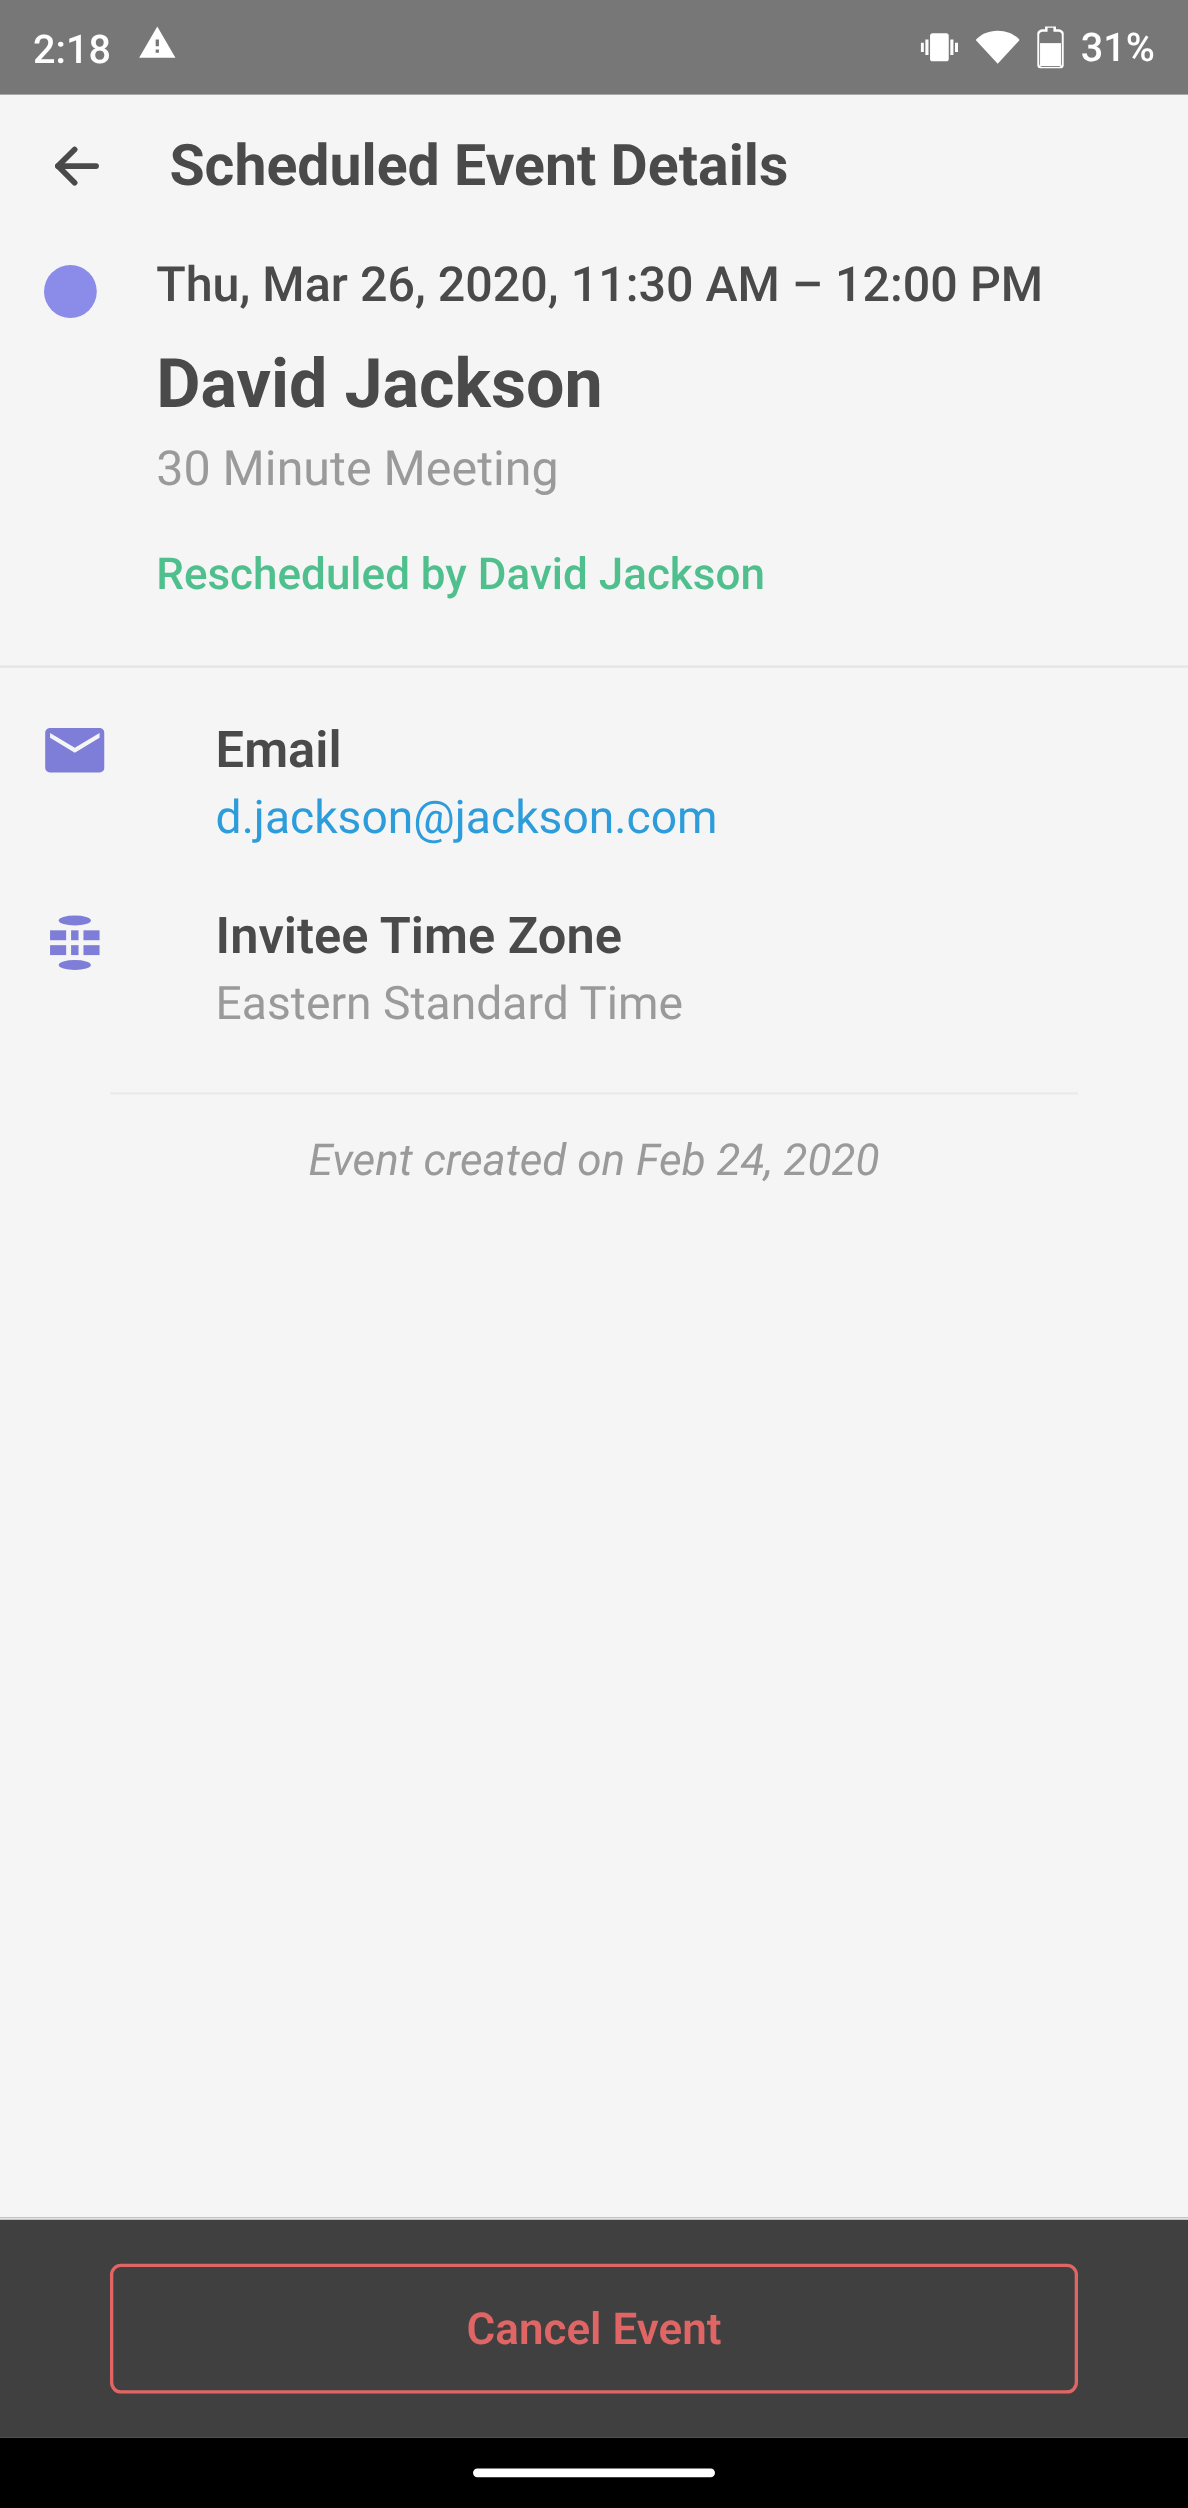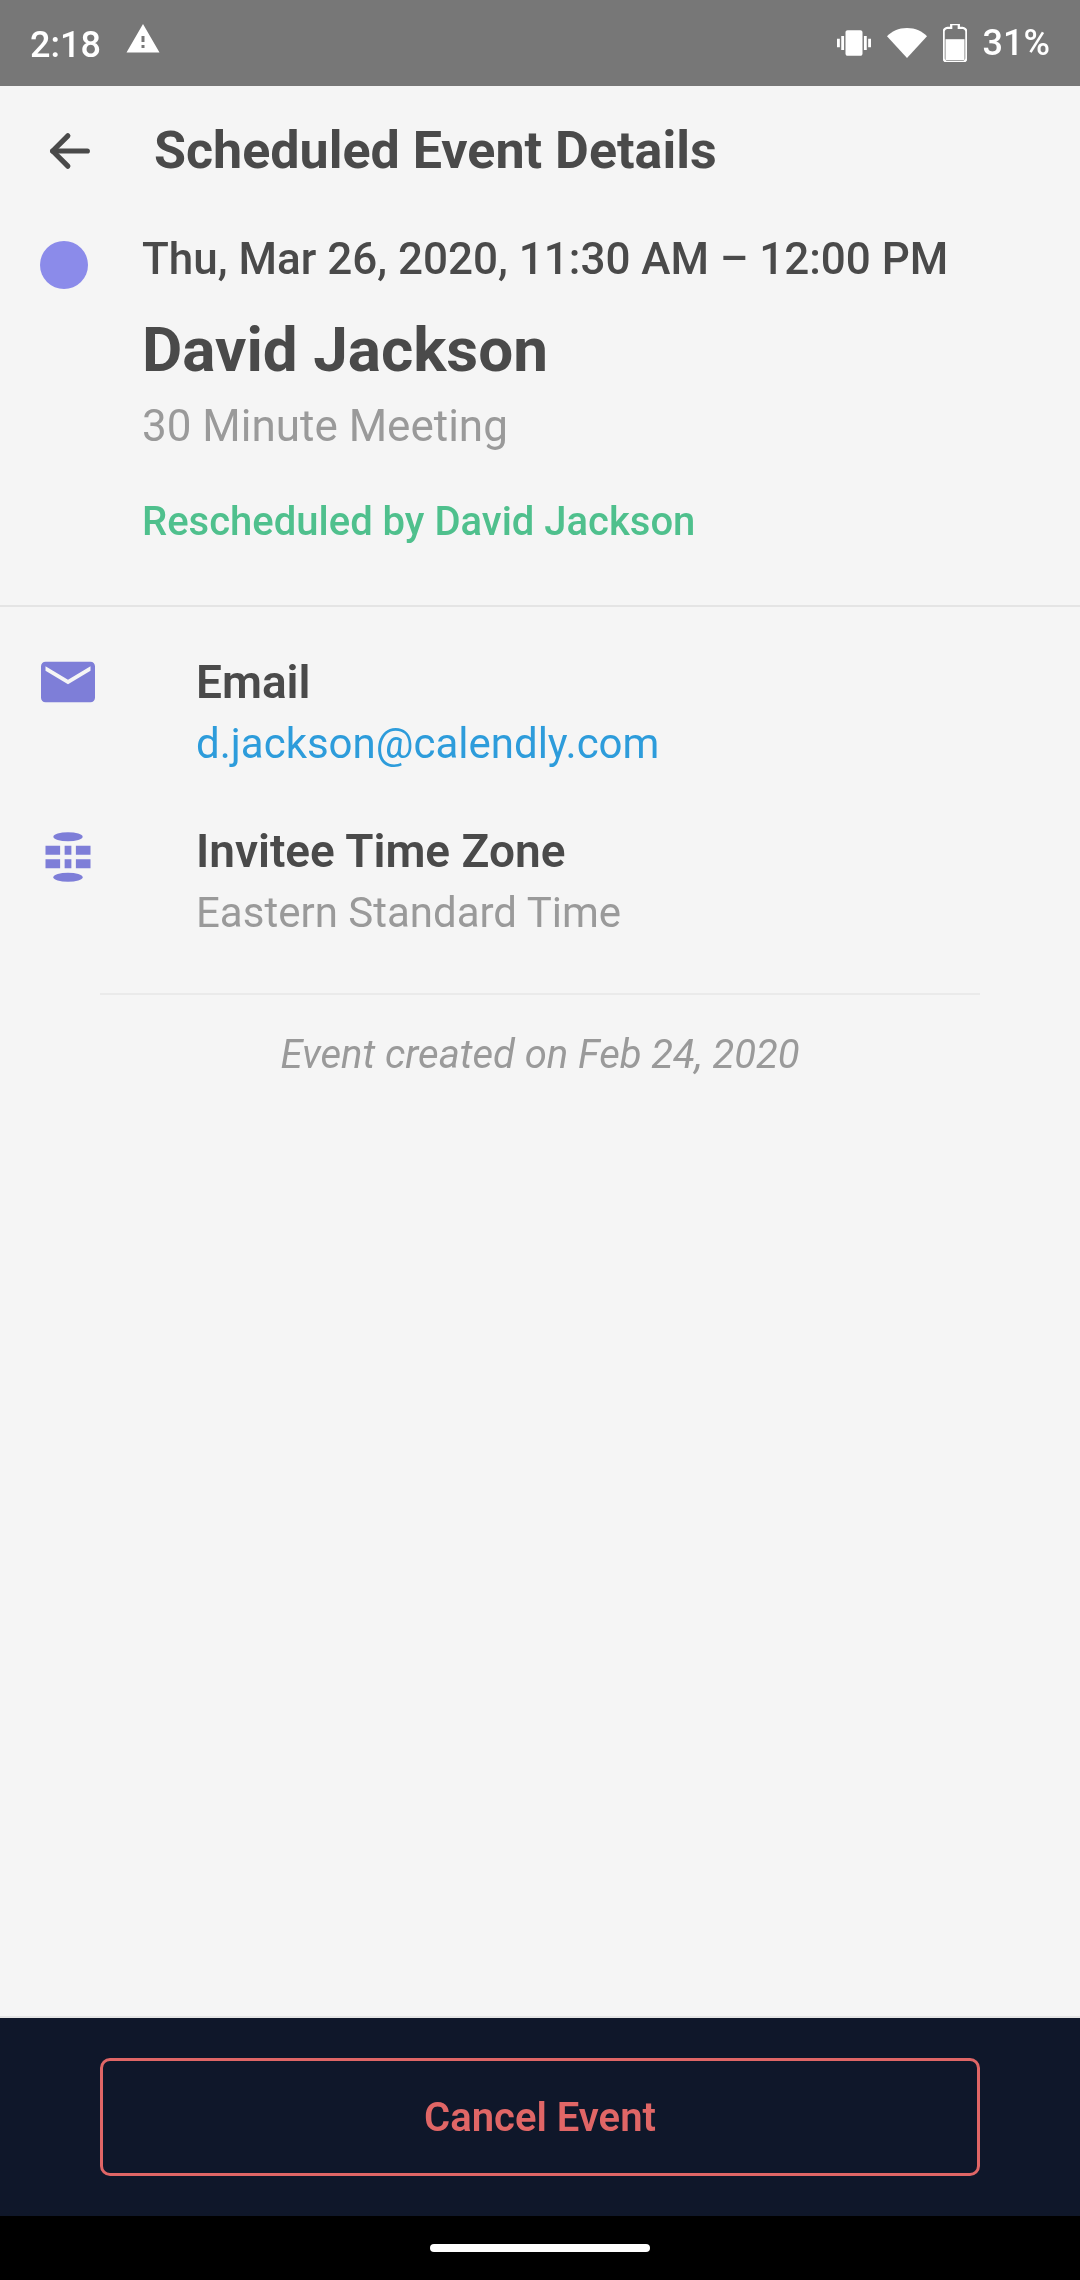--- a/index.html
+++ b/index.html
@@ -146,21 +146,21 @@
 
   
   .bottom-bar {
     position: absolute;
     bottom: 64px;
     left: 0; right: 0;
     border-top: 2px solid #e4e4e4;
     padding: 40px 100px;
     display: flex;
     gap: 48px;
-    background: #0f172a;
+    background: #404040;
   }
   .action-btn {
     flex: 1;
     height: 118px;
     border-radius: 10px;
     background: transparent;
     font-size: 40px;
     font-weight: 600;
     display: flex; align-items: center; justify-content: center;
   }
@@ -247,21 +247,21 @@
   <div class="details">
 
     <div class="detail-row">
       <div class="detail-icon">
         <svg width="54" height="42" viewBox="0 0 24 18" fill="#7e7ed8">
             <path d="M22 0H2C.9 0 0 .9 0 2v14c0 1.1.9 2 2 2h20c1.1 0 2-.9 2-2V2c0-1.1-.9-2-2-2zm0 4l-10 6L2 4V2l10 6L22 2v2z"></path>
           </svg>
       </div>
       <div class="detail-body">
         <div class="detail-label">Email</div>
-        <div class="detail-link">d.jackson@calendly.com</div>
+        <div class="detail-link">d.jackson@jackson.com</div>
       </div>
     </div>
 
     <div class="detail-row">
       <div class="detail-icon">
         <svg width="54" height="54" viewBox="0 0 24 24" fill="#7e7ed8">
           <ellipse cx="12" cy="3" rx="6.5" ry="2"></ellipse>
           <rect x="2" y="7" width="6.5" height="4"></rect>
           <rect x="10.5" y="7" width="3" height="4"></rect>
           <rect x="15.5" y="7" width="6.5" height="4"></rect>

